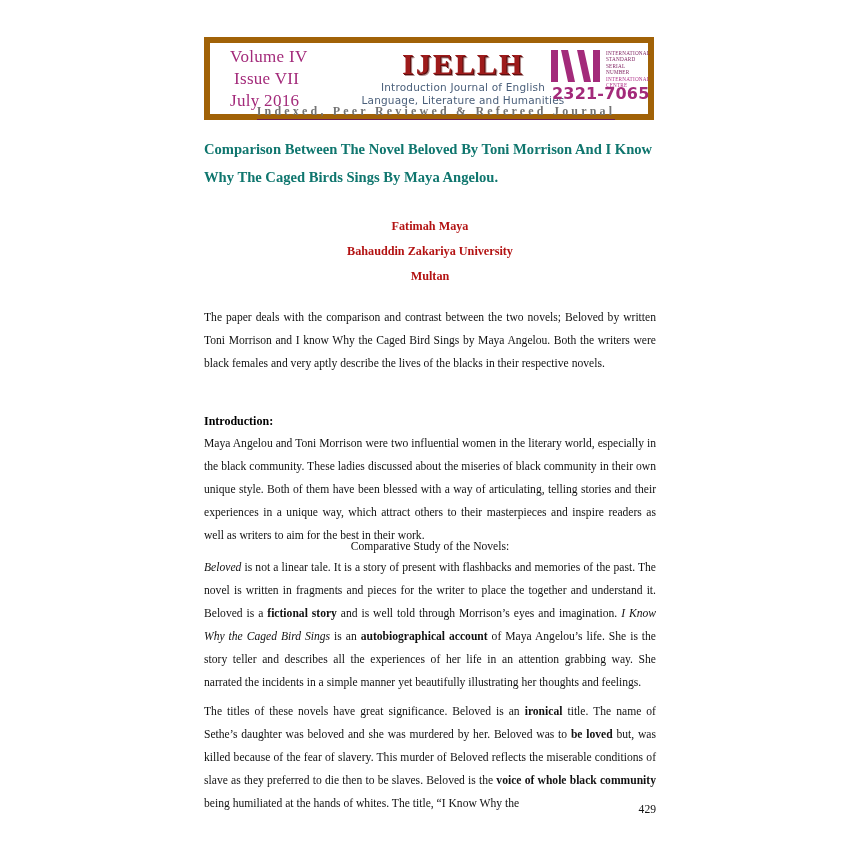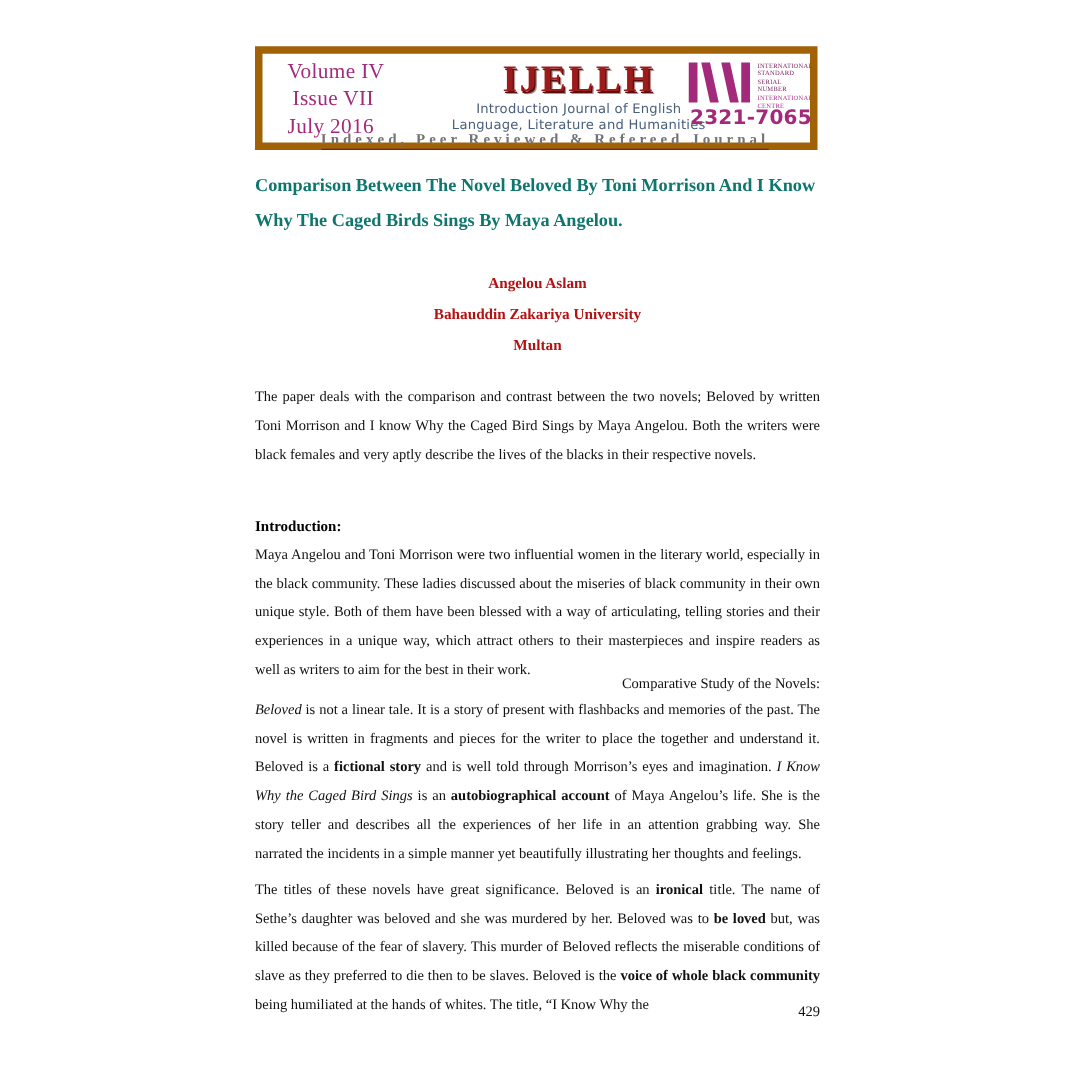--- a/index.html
+++ b/index.html
@@ -179,21 +179,21 @@
     width: 452px;
     font-family: "Liberation Serif", serif;
     font-size: 11.6px;
     line-height: 23px;
     text-align: justify;
     text-justify: inter-word;
     color: #111111;
   }
   #abstract-body { top: 306px; }
   #intro-body { top: 432px; }
-  #comp-head { top: 535px; text-align: right; }
+  #comp-head { top: 535px; text-align: center; }
   #para-beloved { top: 556px; }
   #para-titles { top: 700px; }
 
   .para b { font-weight: bold; }
   .para i { font-style: italic; }
 
   .page-number {
     position: absolute;
     left: 560px;
     top: 803px;
@@ -243,21 +243,21 @@
       </div>
       <div class="issn-num">2321-7065</div>
     </div>
 
     <div class="mh-tag"><span>Indexed, Peer Reviewed &amp; Refereed Journal</span></div>
   </div>
 
   <div class="art-title">Comparison Between The Novel Beloved By Toni Morrison And I Know Why The Caged Birds Sings By Maya Angelou.</div>
 
   <div class="author-block">
-    <div>Angelou Aslam</div>
+    <div>Fatimah Maya</div>
     <div>Bahauddin Zakariya University</div>
     <div>Multan</div>
   </div>
 
   <div class="para" id="abstract-body">The paper deals with the comparison and contrast between the two novels; Beloved by written Toni Morrison and I know Why the Caged Bird Sings by Maya Angelou. Both the writers were black females and very aptly describe the lives of the blacks in their respective novels.</div>
 
   <div class="section-head" id="intro-head">Introduction:</div>
   <div class="para" id="intro-body">Maya Angelou and Toni Morrison were two influential women in the literary world, especially in the black community. These ladies discussed about the miseries of black community in their own unique style. Both of them have been blessed with a way of articulating, telling stories and their experiences in a unique way, which attract others to their masterpieces and inspire readers as well as writers to aim for the best in their work.</div>
 
   <div class="para" id="comp-head">Comparative Study of the Novels:</div>

